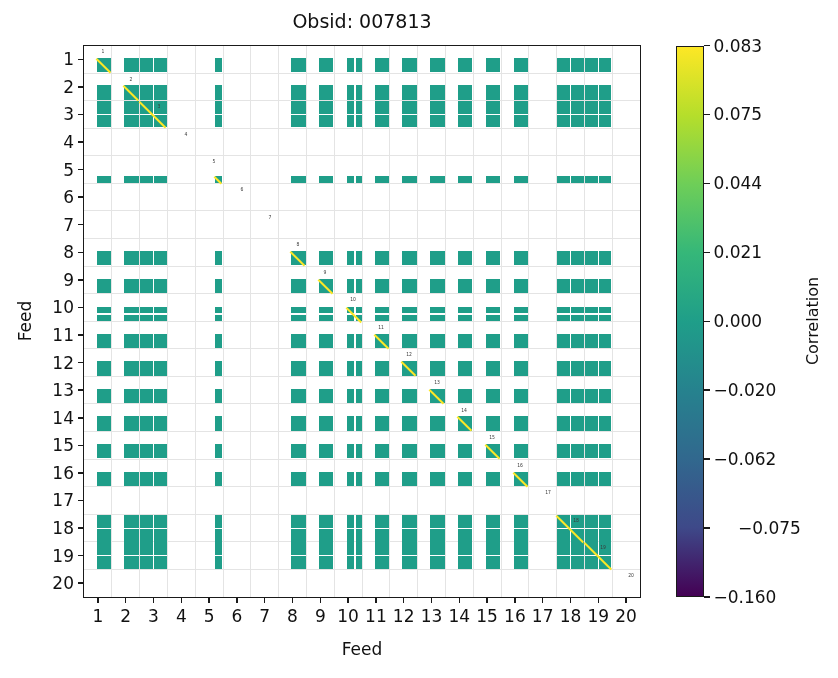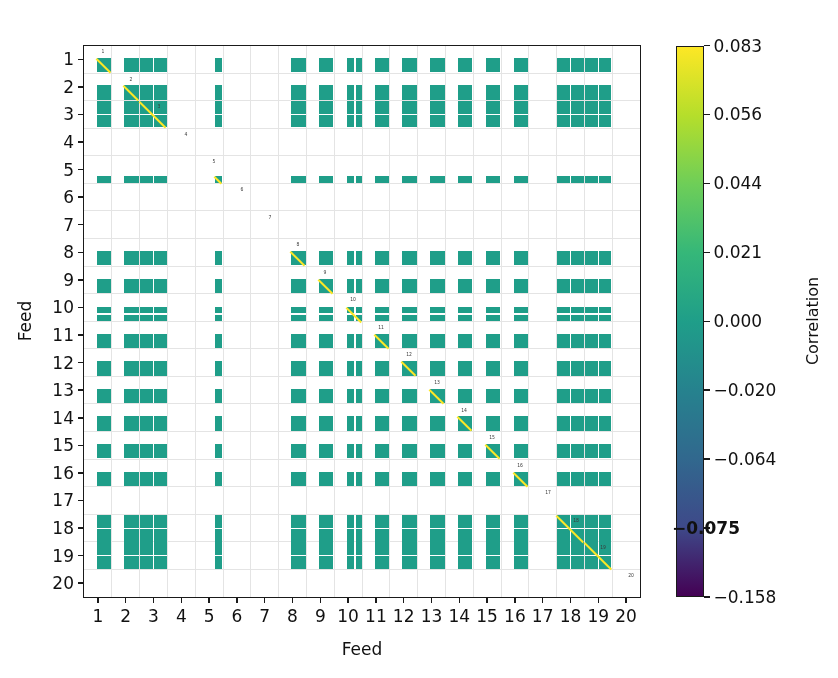--- a/index.html
+++ b/index.html
@@ -63,20 +63,21 @@
   }
   #cb-label{
     position:absolute;font-size:16px;color:#111;
     transform:translate(-50%,-50%) rotate(-90deg);white-space:nowrap;
   }
 </style>
 </head>
 <body>
 
 <div id="figure">
+  <div id="title" style="left: 362px; top: 10px;">Obsid: 007813</div>
 
   <div id="plot-area" style="left: 84px; top: 45.5px; width: 556px; height: 551.5px;">
       <div class="grid-line" style="left: 27.3px; top: 0px; width: 1px; height: 551.5px;"></div>
       <div class="grid-line" style="left: 0px; top: 27.075px; width: 556px; height: 1px;"></div>
       <div class="grid-line" style="left: 55.1px; top: 0px; width: 1px; height: 551.5px;"></div>
       <div class="grid-line" style="left: 0px; top: 54.65px; width: 556px; height: 1px;"></div>
       <div class="grid-line" style="left: 82.9px; top: 0px; width: 1px; height: 551.5px;"></div>
       <div class="grid-line" style="left: 0px; top: 82.225px; width: 556px; height: 1px;"></div>
       <div class="grid-line" style="left: 110.7px; top: 0px; width: 1px; height: 551.5px;"></div>
       <div class="grid-line" style="left: 0px; top: 109.8px; width: 556px; height: 1px;"></div>
@@ -595,30 +596,30 @@
     </div>
 
   <div id="xlabel" style="left: 362px; top: 639px;">Feed</div>
   <div id="ylabel" style="left: 25px; top: 321.25px;">Feed</div>
 
   <div id="colorbar" style="left: 676px; top: 45.5px; width: 27.5px; height: 551.5px; background: linear-gradient(rgb(253, 231, 37) 0%, rgb(181, 222, 43) 12.5%, rgb(110, 206, 88) 25%, rgb(53, 183, 121) 37.5%, rgb(31, 158, 137) 50%, rgb(38, 130, 142) 62.5%, rgb(49, 104, 142) 75%, rgb(62, 73, 137) 87.5%, rgb(68, 1, 84) 100%);"></div>
   <div id="cb-ticks">
       <div class="tick" style="left: 703.5px; top: 44.75px; width: 6px; height: 1.5px;"></div>
       <div class="cb-tick-label" style="left: 713.5px; top: 45.5px;">0.083</div>
       <div class="tick" style="left: 703.5px; top: 113.688px; width: 6px; height: 1.5px;"></div>
-      <div class="cb-tick-label" style="left: 713.5px; top: 114.438px;">0.056</div>
+      <div class="cb-tick-label" style="left: 713.5px; top: 114.438px;">0.075</div>
       <div class="tick" style="left: 703.5px; top: 182.625px; width: 6px; height: 1.5px;"></div>
       <div class="cb-tick-label" style="left: 713.5px; top: 183.375px;">0.044</div>
       <div class="tick" style="left: 703.5px; top: 251.562px; width: 6px; height: 1.5px;"></div>
       <div class="cb-tick-label" style="left: 713.5px; top: 252.312px;">0.021</div>
       <div class="tick" style="left: 703.5px; top: 320.5px; width: 6px; height: 1.5px;"></div>
       <div class="cb-tick-label" style="left: 713.5px; top: 321.25px;">0.000</div>
       <div class="tick" style="left: 703.5px; top: 389.438px; width: 6px; height: 1.5px;"></div>
       <div class="cb-tick-label" style="left: 713.5px; top: 390.188px;">−0.020</div>
       <div class="tick" style="left: 703.5px; top: 458.375px; width: 6px; height: 1.5px;"></div>
-      <div class="cb-tick-label" style="left: 713.5px; top: 459.125px;">−0.064</div>
+      <div class="cb-tick-label" style="left: 713.5px; top: 459.125px;">−0.062</div>
       <div class="tick" style="left: 703.5px; top: 527.312px; width: 6px; height: 1.5px;"></div>
-      <div class="cb-tick-label" style="left: 672px; top: 528.062px; font-weight: bold;">−0.075</div>
+      <div class="cb-tick-label" style="left: 738px; top: 528.062px;">−0.075</div>
       <div class="tick" style="left: 703.5px; top: 596.25px; width: 6px; height: 1.5px;"></div>
-      <div class="cb-tick-label" style="left: 713.5px; top: 597px;">−0.158</div>
+      <div class="cb-tick-label" style="left: 713.5px; top: 597px;">−0.160</div>
     </div>
   <div id="cb-label" style="left: 812px; top: 321.25px;">Correlation</div>
 </div>
 
 </body></html>

